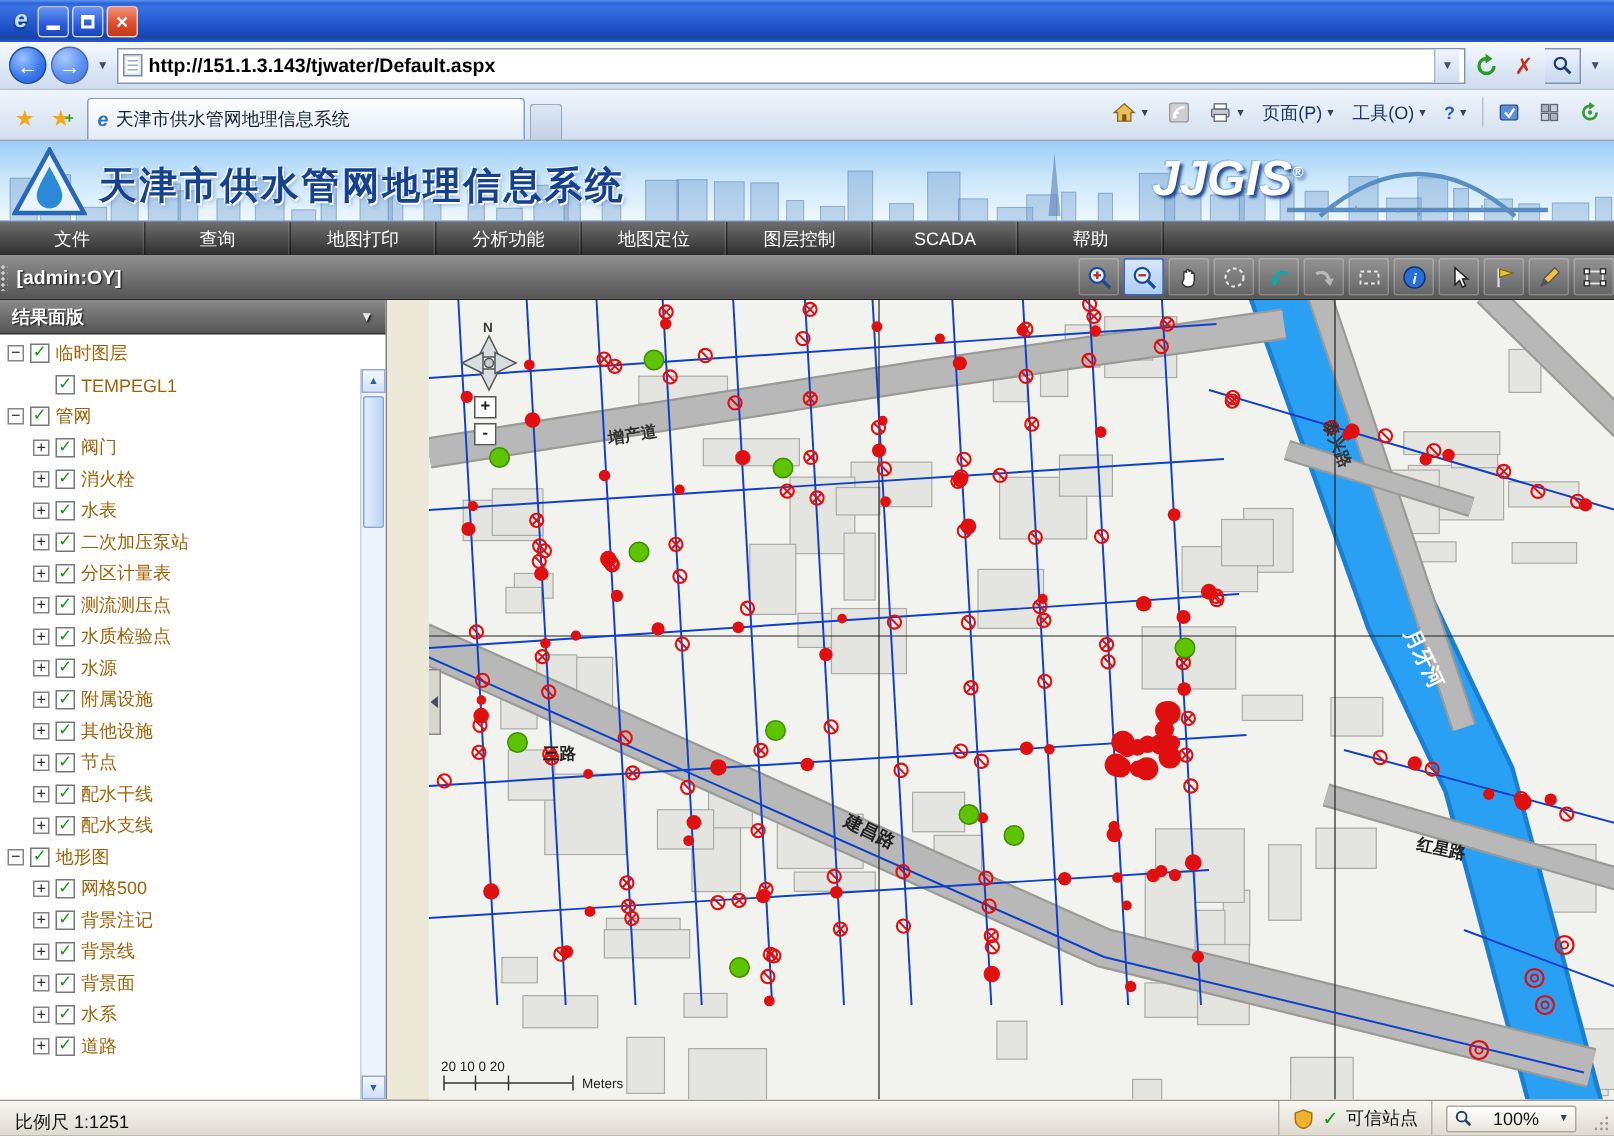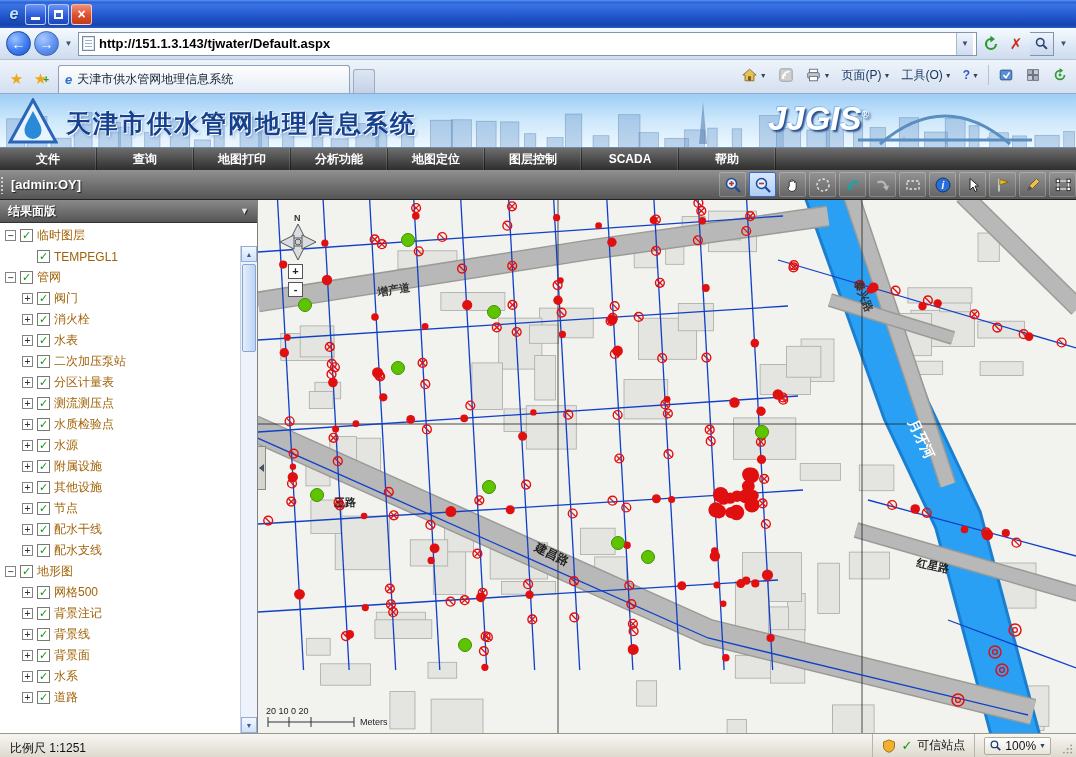--- a/index.html
+++ b/index.html
@@ -49,33 +49,33 @@
 
 
 .banner{height:54px;flex:0 0 54px;position:relative;background:linear-gradient(180deg,#9dcdf6 0%,#cde8fb 50%,#eef8ff 100%);overflow:hidden;border-bottom:1px solid #6a8ab0;}
 .banner svg.sky{position:absolute;left:0;top:0;}
 .banner-title{position:absolute;left:66px;top:13px;font-size:25px;font-weight:bold;color:#16418e;letter-spacing:2px;text-shadow:1px 1px 0 #fff,-1px -1px 0 #eaf4ff,2px 2px 3px rgba(40,80,160,.35);white-space:nowrap;}
 .banner-logo{position:absolute;left:768px;top:6px;font-size:33px;font-weight:bold;font-style:italic;color:#fff;text-shadow:2px 2px 2px rgba(20,60,130,.9),-1px -1px 0 rgba(120,180,230,.8);}
 .banner-logo sup{font-size:10px;}
 .logo-mark{position:absolute;left:8px;top:4px;}
 
 
-.menubar{height:22px;flex:0 0 22px;background:linear-gradient(180deg,#6e6e6e,#2e2e2e);display:flex;align-items:stretch;font-weight:bold;}
+.menubar{height:22px;flex:0 0 22px;background:linear-gradient(180deg,#6e6e6e,#2e2e2e);display:flex;align-items:stretch;}
 .menu-item{width:97px;color:#fff;font-size:12px;display:flex;align-items:center;justify-content:center;border-right:1px solid rgba(0,0,0,.45);box-shadow:inset -1px 0 0 rgba(255,255,255,.12);cursor:default;white-space:nowrap;}
 
 
 .toolbar2{height:30px;flex:0 0 30px;background:linear-gradient(180deg,#909090,#555);display:flex;align-items:center;padding:0 0;border-bottom:1px solid #222;}
 .grip{width:5px;height:18px;margin-right:6px;background-image:radial-gradient(#cfcfcf 1px,transparent 1.2px);background-size:4px 4px;}
 .admin-label{color:#fff;font-weight:bold;font-size:13px;text-shadow:1px 1px 1px #222;}
 .map-tools{margin-left:auto;display:flex;gap:3px;}
 .tool-btn{width:27px;height:25px;display:flex;align-items:center;justify-content:center;border:1px solid rgba(255,255,255,.22);border-radius:2px;background:rgba(255,255,255,.07);}
 .tool-btn.active{background:linear-gradient(180deg,#d8e8fc,#aecdf4);border:1px solid #3a6ac8;}
 
 
-.content{flex:1;display:flex;min-height:0;}
+.content{flex:1;display:flex;min-height:0;gap:28px;}
 .sidebar{width:258px;flex:0 0 258px;background:#fff;border-right:1px solid #808080;display:flex;flex-direction:column;position:relative;}
 .side-header{height:23px;flex:0 0 23px;background:linear-gradient(180deg,#8a8a8a,#555);border-bottom:1px solid #333;color:#fff;font-weight:bold;display:flex;align-items:center;padding:0 8px;text-shadow:1px 1px 1px #222;}
 .side-header .hdr-arrow{margin-left:auto;font-size:9px;color:#e8e8e8;}
 .tree-wrap{flex:1;position:relative;overflow:hidden;padding:2px 17px 0 0;}
 .tree-row{height:21px;display:flex;align-items:center;gap:4px;white-space:nowrap;}
 .expander{width:11px;height:11px;flex:0 0 11px;border:1px solid #848484;background:#fff;color:#333;font-size:10px;line-height:9px;text-align:center;font-family:"DejaVu Sans Mono",monospace;}
 .expander.none{border:none;background:transparent;}
 .cbx{width:13px;height:13px;flex:0 0 13px;border:1px solid #787878;background:#fff;color:#0a9a0a;font-size:11px;font-weight:bold;line-height:11px;text-align:center;}
 .tlabel{font-size:12px;color:#a16207;}
 .scrollbar{position:absolute;right:0;top:0;bottom:0;width:17px;background:#eef2fa;border-left:1px solid #c4d0e4;display:flex;flex-direction:column;}
@@ -88,21 +88,21 @@
 .map-wrap svg.map{display:block;}
 .zoom-btn{position:absolute;left:30px;width:15px;height:15px;background:#fff;border:1px solid #555;color:#222;font-size:11px;line-height:13px;text-align:center;font-weight:bold;}
 .collapse-tab{position:absolute;left:0;top:246px;width:8px;height:44px;background:#d6d6cf;border:1px solid #8a8a84;border-left:none;display:flex;align-items:center;justify-content:center;}
 .collapse-tab .tri{width:0;height:0;border-top:4px solid transparent;border-bottom:4px solid transparent;border-right:5px solid #44506a;}
 
 
 .statusbar{height:24px;flex:0 0 24px;background:linear-gradient(180deg,#f7f6f1,#dedad0);border-top:1px solid #9a968a;display:flex;align-items:flex-end;font-size:12px;color:#111;}
 .sb-cell{display:flex;align-items:center;gap:5px;padding:0 9px;height:100%;border-left:1px solid #b8b4a8;}
 .sb-first{padding:0 10px;border-left:none;}
 .check{color:#0a9a0a;font-weight:bold;font-size:13px;}
-.zoom-drop{display:flex;align-items:center;gap:3px;border:1px solid #b0aca0;background:linear-gradient(180deg,#fff,#e8e4da);padding:1px 4px;border-radius:2px;}
+.zoom-drop{display:flex;align-items:center;gap:13px;border:1px solid #b0aca0;background:linear-gradient(180deg,#fff,#e8e4da);padding:1px 4px;border-radius:2px;}
 .resize-grip{width:16px;height:100%;display:flex;align-items:flex-end;justify-content:flex-end;padding:3px;}
 </style>
 </head>
 <body>
 
 <div class="window">
 
   <div class="titlebar">
     <div class="ie-logo">e</div>
     <div class="win-btn win-min">

